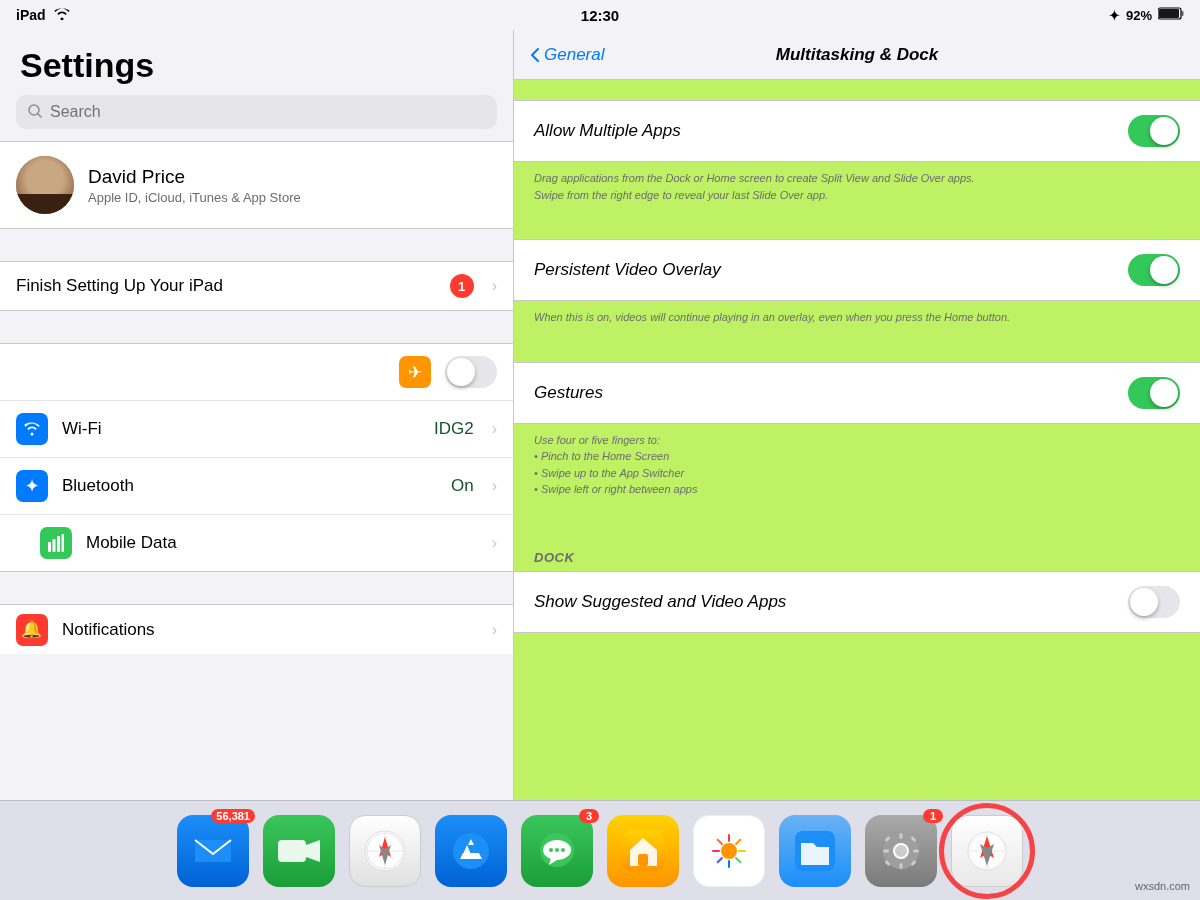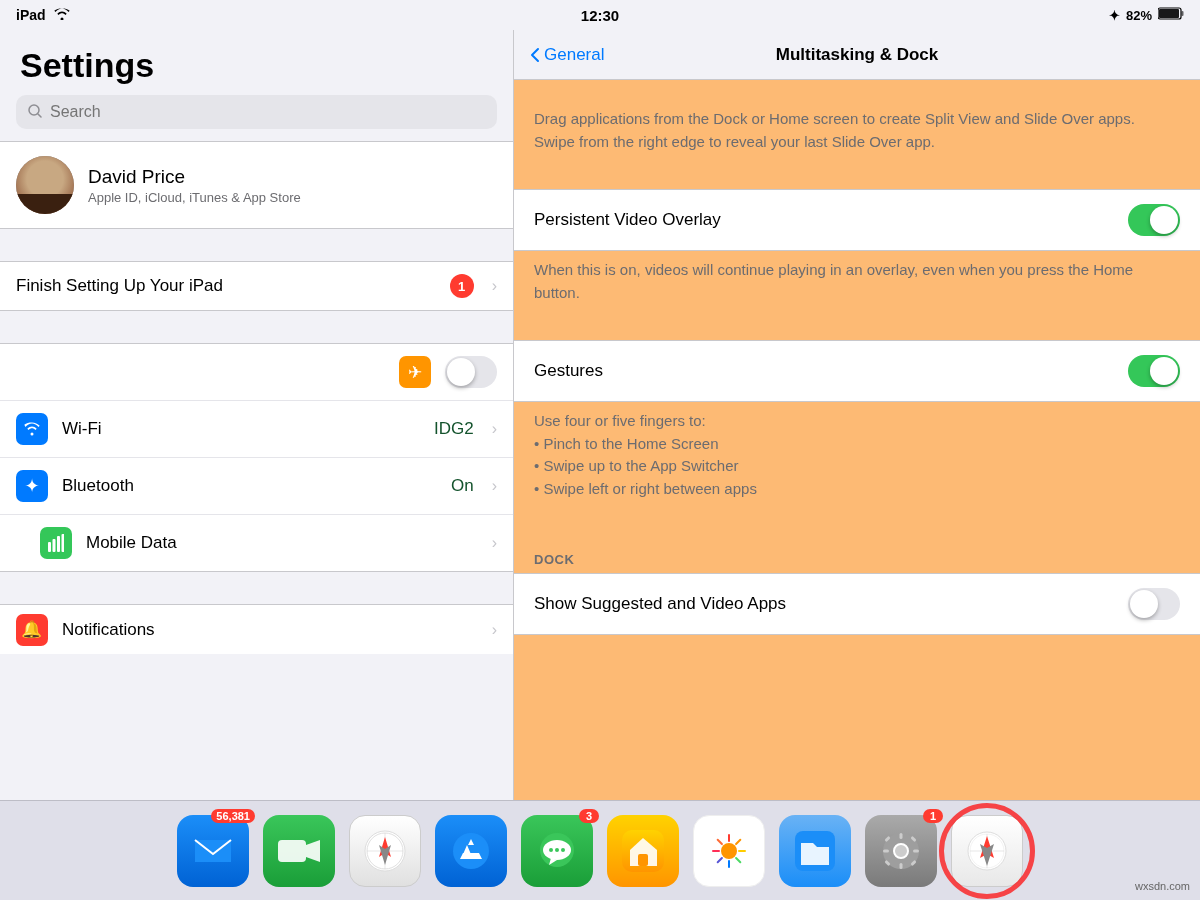--- a/index.html
+++ b/index.html
@@ -211,22 +211,23 @@
       display: flex;
       align-items: center;
       justify-content: center;
       color: #fff;
       font-size: 17px;
     }
 
     
     .right-panel {
       flex: 1;
-      background: #fdba74;
+      background: #bef264;
       overflow-y: auto;
+      font-style: italic;
     }
 
     
     .right-header {
       height: 50px;
       background: #f2f2f7;
       border-bottom: 1px solid #c8c8cc;
       display: flex;
       align-items: center;
       justify-content: center;
@@ -264,21 +265,21 @@
     .setting-item {
       display: flex;
       align-items: center;
       padding: 14px 20px;
       min-height: 52px;
       border-bottom: 1px solid #e5e5ea;
     }
     .setting-item:last-child { border-bottom: none; }
     .setting-label { font-size: 17px; color: #000; flex: 1; }
     .setting-desc {
-      font-size: 15px;
+      font-size: 11px;
       color: #6c6c70;
       padding: 8px 20px 16px;
       line-height: 1.5;
     }
 
     .section-label {
       font-size: 13px;
       font-weight: 600;
       color: #6c6c70;
       padding: 16px 20px 6px;
@@ -354,21 +355,21 @@
     <span>iPad</span>
     <span>
       <svg width="16" height="12" viewBox="0 0 16 12">
           <path d="M8 9.5a1.5 1.5 0 100 3 1.5 1.5 0 000-3zm-3.5-2.5C5.6 5.9 6.75 5.3 8 5.3s2.4.6 3.5 1.7l1.2-1.2C11.2 4.2 9.7 3.4 8 3.4S4.8 4.2 3.3 5.8l1.2 1.2zm-3-3C3.3 1.7 5.55.5 8 .5s4.7 1.2 6.5 3.5l1.2-1.2C13.7.9 11 .5 8 .5S2.3.9.3 2.8L1.5 4z" fill="currentColor"></path>
         </svg>
     </span>
   </div>
   <div class="status-center">12:30</div>
   <div class="status-right">
     <span>✦</span>
-    <span>82%</span>
+    <span>92%</span>
     <span>
       <svg width="26" height="13" viewBox="0 0 26 13">
           <rect x="0" y="1" width="23" height="11" rx="2" ry="2" fill="none" stroke="currentColor" stroke-width="1.2"></rect>
           <rect x="1" y="2" width="20" height="9" rx="1" fill="currentColor" opacity="0.9"></rect>
           <rect x="23.5" y="4" width="2" height="5" rx="1" fill="currentColor" opacity="0.6"></rect>
         </svg>
     </span>
   </div>
 </div>
 
@@ -465,20 +466,28 @@
             <path d="M8 2L2 8l6 6" fill="none" stroke="#007aff" stroke-width="2" stroke-linecap="round" stroke-linejoin="round"></path>
           </svg>
         <span>General</span>
       </div>
       <span class="right-title">Multitasking &amp; Dock</span>
     </div>
 
     <div class="right-content">
 
       <div class="card-group">
+        <div class="setting-card">
+          <div class="setting-item">
+            <span class="setting-label">Allow Multiple Apps</span>
+            <div class="toggle toggle-on">
+              <div class="toggle-knob"></div>
+            </div>
+          </div>
+        </div>
         <div class="setting-desc">Drag applications from the Dock or Home screen to create Split View and Slide Over apps.<br>Swipe from the right edge to reveal your last Slide Over app.</div>
       </div>
 
       <div class="card-group">
         <div class="setting-card">
           <div class="setting-item">
             <span class="setting-label">Persistent Video Overlay</span>
             <div class="toggle toggle-on">
               <div class="toggle-knob"></div>
             </div>

